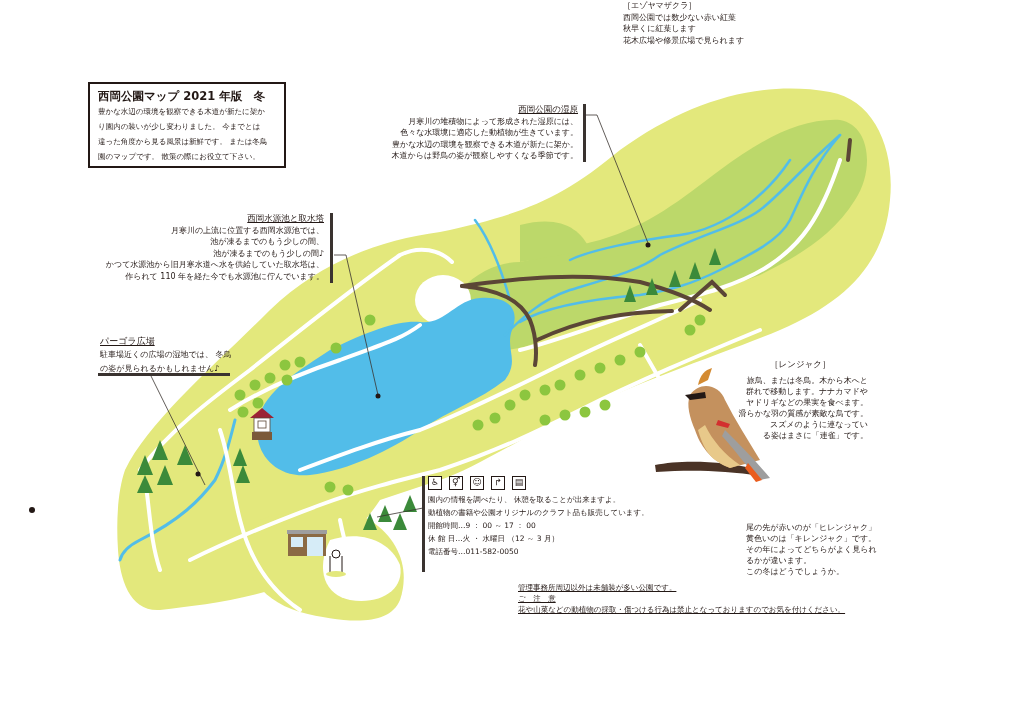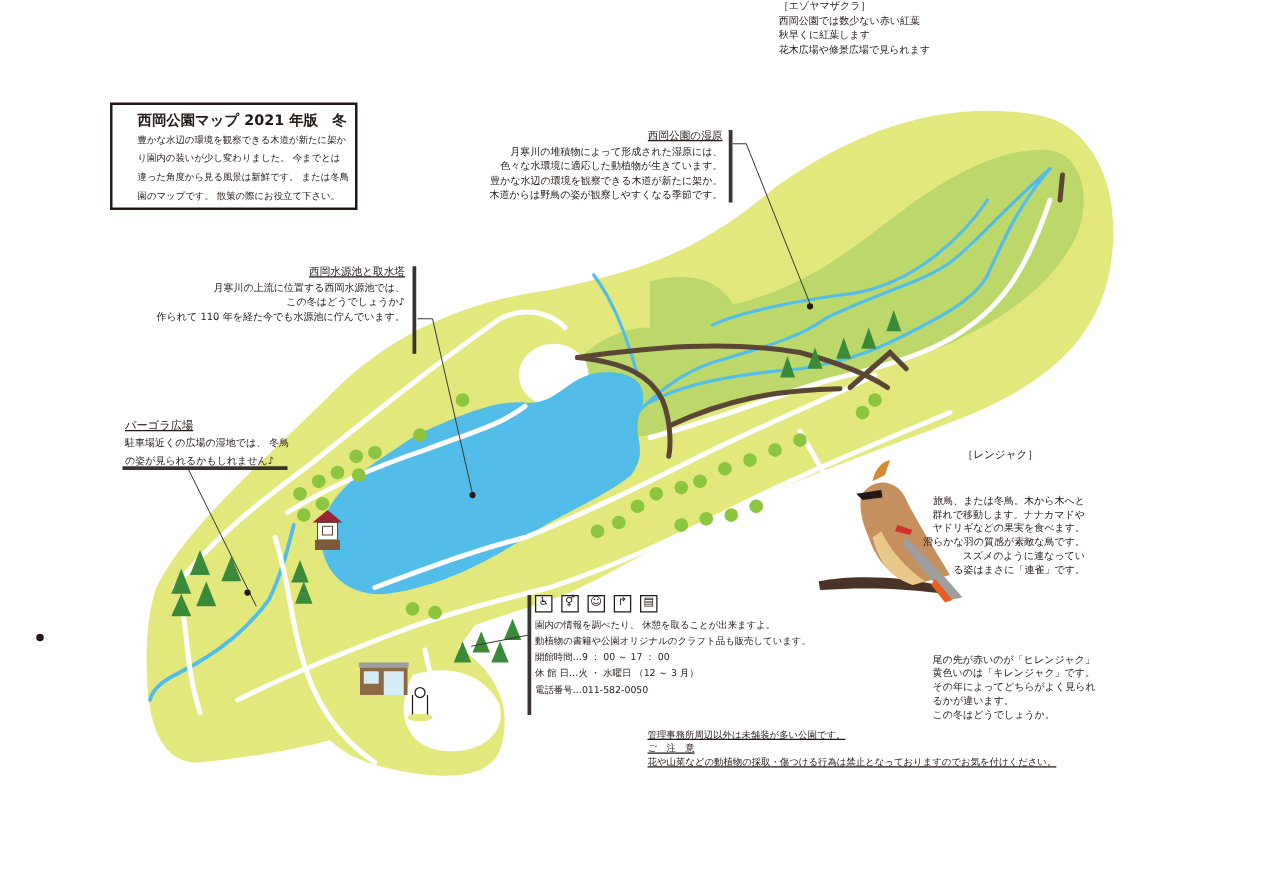--- a/index.html
+++ b/index.html
@@ -5,21 +5,21 @@
     html, body { margin: 0; padding: 0; background: #ffffff; }
     body { width: 1024px; height: 701px; position: relative; overflow: hidden;
            font-family: "DejaVu Sans", "Liberation Sans", sans-serif; color: #231815; }
     #map { position: absolute; left: 0; top: 0; width: 1024px; height: 701px; }
     .txt { position: absolute; font-size: 8px; line-height: 11.5px; white-space: nowrap; }
     .right { text-align: right; }
     .ttl { font-size: 8.5px; text-decoration: underline; }
     .vbar { position: absolute; background: #3a3330; width: 3px; }
     .hbar { position: absolute; background: #3a3330; height: 3px; }
     #title-box { position: absolute; left: 88px; top: 82px; width: 198px; height: 86px;
-                 border: 2px solid #231815; background: #fff; padding: 4px 20px; box-sizing: border-box; }
+                 border: 2px solid #231815; background: #fff; padding: 4px 8px; box-sizing: border-box; }
     #title-box .h { font-size: 11.5px; font-weight: bold; line-height: 16px; white-space: nowrap; }
     #title-box .p { font-size: 7.5px; line-height: 15px; white-space: nowrap; }
     #office { position: absolute; left: 428px; top: 474px; }
     #office .h { font-size: 11px; line-height: 15px; text-decoration: underline; white-space: nowrap; }
     .icons { display: flex; gap: 7px; margin: 2px 0 3px 0; }
     .ic { width: 14px; height: 14px; border: 1.5px solid #231815; box-sizing: border-box;
           font-size: 9px; line-height: 11px; text-align: center; background: #fff; }
     #office .p { font-size: 7.5px; line-height: 13px; white-space: nowrap; }
     #notice { position: absolute; left: 518px; top: 582px; font-size: 7.5px; line-height: 11px; white-space: nowrap; }
     #notice div { text-decoration: underline; }
@@ -187,21 +187,23 @@
   <div>月寒川の堆積物によって形成された湿原には、</div>
   <div>色々な水環境に適応した動植物が生きています。</div>
   <div>豊かな水辺の環境を観察できる木道が新たに架か。</div>
   <div>木道からは野鳥の姿が観察しやすくなる季節です。</div>
 </div>
 <div class="vbar" style="left:583px; top:104px; height:58px;"></div>
 
 <div class="txt right" style="left:60px; top:213px; width:264px;">
   <div class="ttl">西岡水源池と取水塔</div>
   <div>月寒川の上流に位置する西岡水源池では、</div>
-  <div>この冬はどうでしょうか♪</div>
+  <div>池が凍るまでのもう少しの間、</div>
+  <div>池が凍るまでのもう少しの間♪</div>
+  <div>かつて水源池から旧月寒水道へ水を供給していた取水塔は、</div>
   <div>作られて 110 年を経た今でも水源池に佇んでいます。</div>
 </div>
 <div class="vbar" style="left:330px; top:213px; height:70px;"></div>
 
 <div class="txt" style="left:100px; top:336px;">
   <div class="ttl" style="font-size:9px;">パーゴラ広場</div>
   <div style="line-height:14px;">駐車場近くの広場の湿地では、 冬鳥</div>
   <div style="line-height:14px;">の姿が見られるかもしれません♪</div>
 </div>
 <div class="hbar" style="left:98px; top:373px; width:132px;"></div>
@@ -216,21 +218,21 @@
     <div class="ic">▤</div>
   </div>
   <div class="p">園内の情報を調べたり、 休憩を取ることが出来ますよ。</div>
   <div class="p">動植物の書籍や公園オリジナルのクラフト品も販売しています。</div>
   <div class="p">開館時間…9 ： 00 ～ 17 ： 00</div>
   <div class="p">休 館 日…火 ・ 水曜日 （12 ～ 3 月）</div>
   <div class="p">電話番号…011-582-0050</div>
 </div>
 
 <div class="txt" style="left:770px; top:359px; font-size:8.5px;">［レンジャク］</div>
-<div class="txt right" style="left:728px; top:375px; width:140px; line-height:11px;margin-top:20px;">
+<div class="txt right" style="left:728px; top:375px; width:140px; line-height:11px;">
   <div>旅鳥、または冬鳥。木から木へと</div>
   <div>群れで移動します。ナナカマドや</div>
   <div>ヤドリギなどの果実を食べます。</div>
   <div>滑らかな羽の質感が素敵な鳥です。</div>
   <div>スズメのように連なってい</div>
   <div>る姿はまさに「連雀」です。</div>
 </div>
 <div class="txt" style="left:746px; top:522px; line-height:11px;">
   <div>尾の先が赤いのが「ヒレンジャク」</div>
   <div>黄色いのは「キレンジャク」です。</div>

